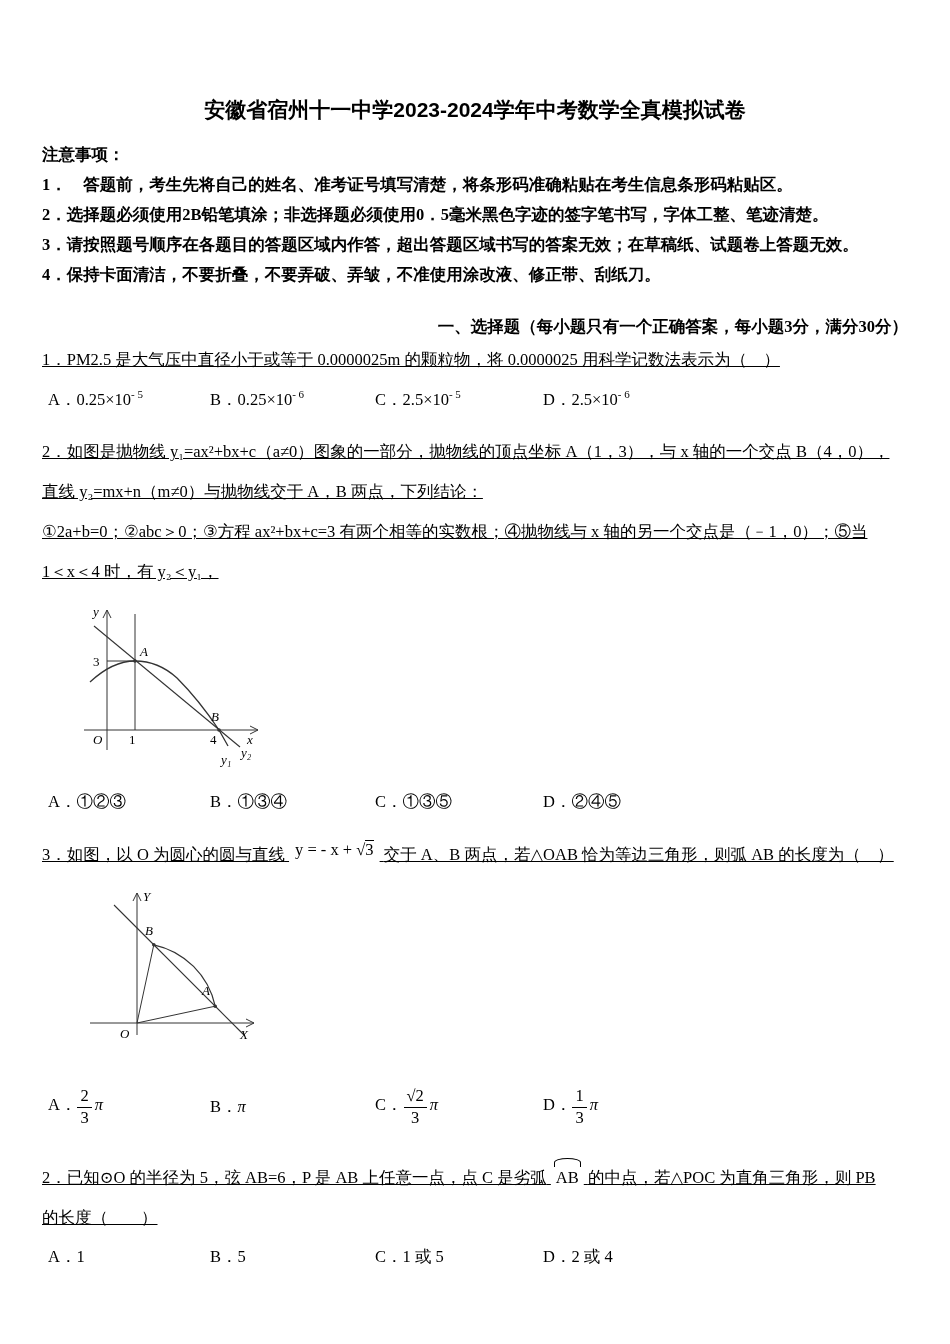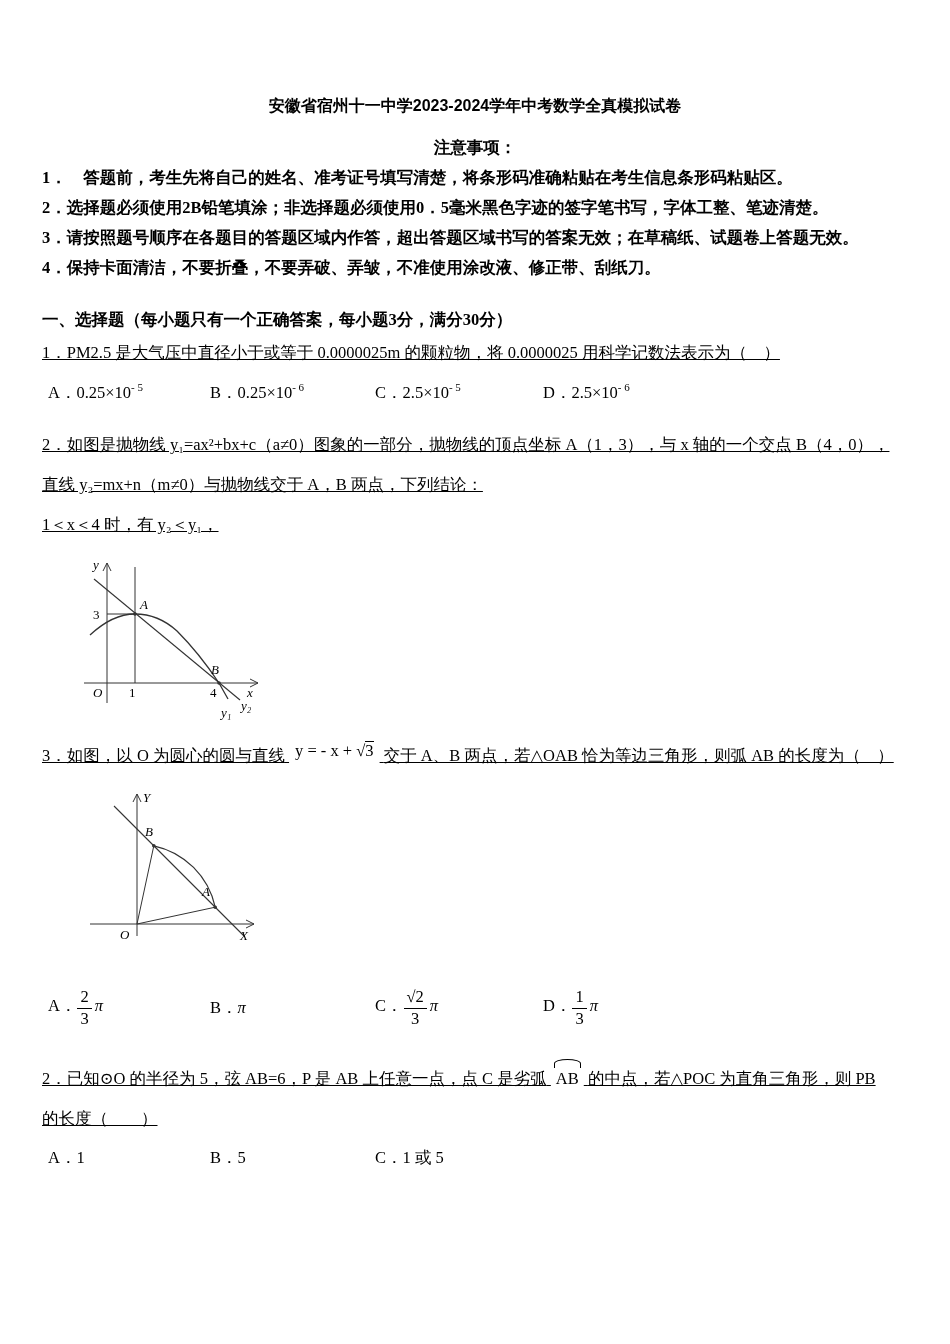--- a/index.html
+++ b/index.html
@@ -6,27 +6,27 @@
   body {
     width:950px; height:1344px;
     color:#000;
     font-family:"Liberation Serif","DejaVu Serif",serif;
     font-size:16.5px;
     box-sizing:border-box;
   }
   .page { padding:96px 42px 30px 42px; box-sizing:border-box; }
   .title {
     font-family:"Liberation Sans","DejaVu Sans",sans-serif;
-    font-weight:bold; font-size:16px;
+    font-weight:bold; font-size:21px;
     text-align:center; margin:0 0 20px 0;
   }
   .notice { font-weight:600; }
-  .notice-head { margin:0 0 4px 0;text-align:center; }
+  .notice-head { margin:0 0 4px 0; }
   .notice-item { line-height:30px; }
-  .section-head { font-weight:bold; margin:26px 0 10px 0; }
+  .section-head { font-weight:bold; margin:26px 0 10px 0;text-align:right; }
   p.qtext { margin:0 0 16px 0; line-height:1.45;text-decoration:underline; }
   .qblock { margin-bottom:8px; }
   .options {
     display:grid;
     grid-template-columns:162px 165px 168px 1fr;
     padding-left:6px;
     margin:10px 0 30px 0;
     align-items:center;
     font-family:Liberation Serif, serif;
   }
@@ -74,20 +74,21 @@
       <span class="opt"><span>A．</span><span>0.25×10</span><sup>- 5</sup></span>
       <span class="opt"><span>B．</span><span>0.25×10</span><sup>- 6</sup></span>
       <span class="opt"><span>C．</span><span>2.5×10</span><sup>- 5</sup></span>
       <span class="opt"><span>D．</span><span>2.5×10</span><sup>- 6</sup></span>
     </div>
   </div>
 
   <div class="qblock">
     <p class="qtext">2．如图是抛物线 y₁=ax²+bx+c（a≠0）图象的一部分，抛物线的顶点坐标 A（1，3），与 x 轴的一个交点 B（4，0），</p>
     <p class="qtext">直线 y₂=mx+n（m≠0）与抛物线交于 A，B 两点，下列结论：</p>
+    <p class="qtext">①2a+b=0；②abc＞0；③方程 ax²+bx+c=3 有两个相等的实数根；④抛物线与 x 轴的另一个交点是（﹣1，0）；⑤当</p>
     <p class="qtext">1＜x＜4 时，有 y₂＜y₁，</p>
 
     <figure>
       <svg width="235" height="172" viewBox="0 0 235 172">
 
         <line x1="42" y1="130" x2="216" y2="130" stroke="#333" stroke-width="1"></line>
         <polyline points="208,126 216,130 208,134" fill="none" stroke="#333" stroke-width="1"></polyline>
         <line x1="65" y1="10" x2="65" y2="150" stroke="#333" stroke-width="1"></line>
         <polyline points="61,18 65,10 69,18" fill="none" stroke="#333" stroke-width="1"></polyline>
 
@@ -108,20 +109,26 @@
         <text class="it" x="51" y="144">O</text>
         <text x="87" y="144">1</text>
         <text x="168" y="144">4</text>
         <text class="it" x="205" y="144">x</text>
         <text class="it" x="169" y="121">B</text>
         <text class="it" x="199" y="157">y₂</text>
         <text class="it" x="179" y="164">y₁</text>
       </svg>
     </figure>
 
+    <div class="options">
+      <span class="opt"><span>A．</span><span>①②③</span></span>
+      <span class="opt"><span>B．</span><span>①③④</span></span>
+      <span class="opt"><span>C．</span><span>①③⑤</span></span>
+      <span class="opt"><span>D．</span><span>②④⑤</span></span>
+    </div>
   </div>
 
   <div class="qblock">
     <p class="qtext">
       <span>3．如图，以 O 为圆心的圆与直线</span>
       <span class="eq"><span>y = - x + </span><span>√</span><span class="sqrt-val">3</span></span>
       <span>交于 A、B 两点，若△OAB 恰为等边三角形，则弧 AB 的长度为（　）</span>
     </p>
 
     <figure>
@@ -162,16 +169,17 @@
     <p class="qtext">
       <span>2．已知⊙O 的半径为 5，弦 AB=6，P 是 AB 上任意一点，点 C 是劣弧</span>
       <span class="overarc">AB</span>
       <span>的中点，若△POC 为直角三角形，则 PB</span>
     </p>
     <p class="qtext">的长度（　　）</p>
     <div class="options">
       <span class="opt"><span>A．</span><span>1</span></span>
       <span class="opt"><span>B．</span><span>5</span></span>
       <span class="opt"><span>C．</span><span>1 或 5</span></span>
+      <span class="opt"><span>D．</span><span>2 或 4</span></span>
     </div>
   </div>
 
 </div>
 
 </body></html>

